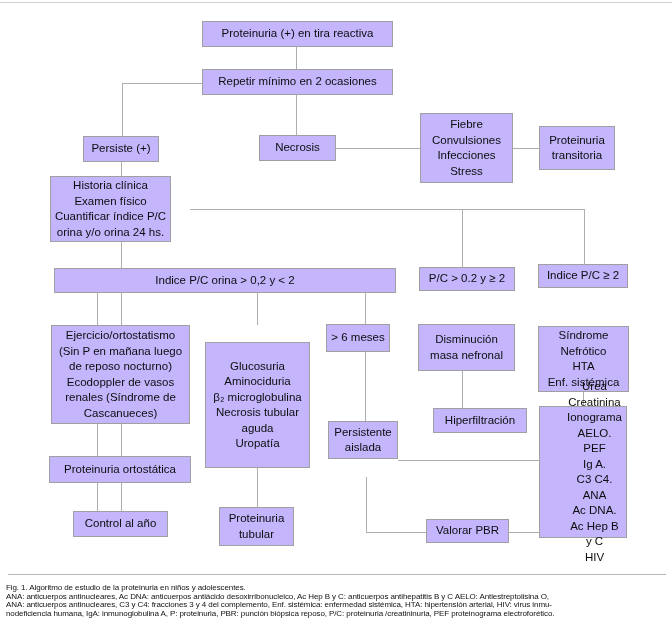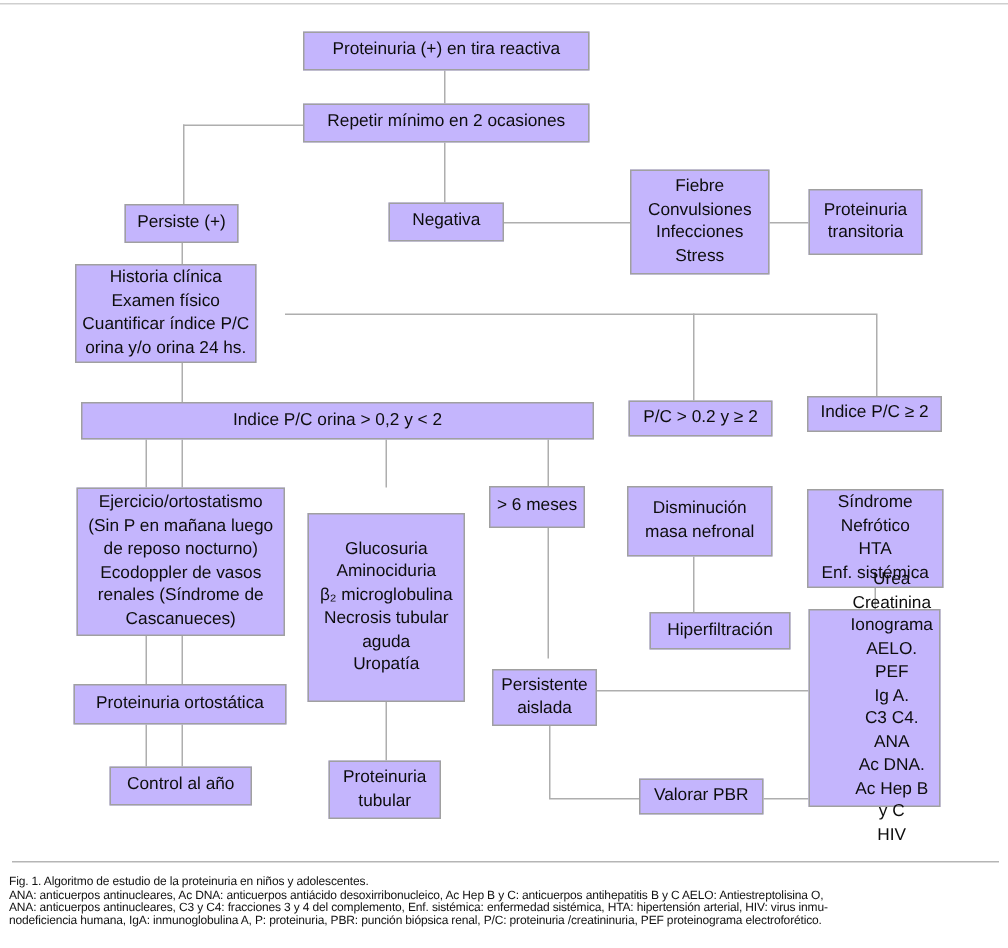--- a/index.html
+++ b/index.html
@@ -56,21 +56,21 @@
   <div class="line" style="left:462px;top:371px;width:1px;height:37px;"></div>
   <div class="line" style="left:583px;top:392px;width:1px;height:14px;"></div>
   <div class="line" style="left:398px;top:460px;width:141px;height:1px;"></div>
   <div class="line" style="left:366px;top:477px;width:1px;height:55px;"></div>
   <div class="line" style="left:366px;top:532px;width:60px;height:1px;"></div>
   <div class="line" style="left:509px;top:532px;width:30px;height:1px;"></div>
 
   <div class="node" style="left:202px;top:21px;width:191px;height:26px;">Proteinuria (+) en tira reactiva</div>
   <div class="node" style="left:202px;top:69px;width:191px;height:26px;">Repetir mínimo en 2 ocasiones</div>
   <div class="node" style="left:83px;top:136px;width:76px;height:26px;">Persiste (+)</div>
-  <div class="node" style="left:259px;top:135px;width:77px;height:26px;">Negativa</div>
+  <div class="node" style="left:259px;top:135px;width:77px;height:26px;">Necrosis</div>
   <div class="node" style="left:420px;top:113px;width:93px;height:70px;">Fiebre
 Convulsiones
 Infecciones
 Stress</div>
   <div class="node" style="left:539px;top:126px;width:76px;height:44px;">Proteinuria
 transitoria</div>
   <div class="node" style="left:50px;top:176px;width:121px;height:66px;">Historia clínica
 Examen físico
 Cuantificar índice P/C
 orina y/o orina 24 hs.</div>
@@ -100,28 +100,28 @@
   <div class="node" style="left:539px;top:406px;width:88px;height:132px;padding-left:26px;">Urea
 Creatinina
 Ionograma
 AELO. PEF
 Ig A.
 C3 C4.
 ANA
 Ac DNA.
 Ac Hep B y C
 HIV</div>
-  <div class="node" style="left:328px;top:446px;width:70px;height:38px;">Persistente
+  <div class="node" style="left:328px;top:421px;width:70px;height:38px;">Persistente
 aislada</div>
   <div class="node" style="left:49px;top:456px;width:142px;height:27px;">Proteinuria ortostática</div>
   <div class="node" style="left:73px;top:511px;width:95px;height:26px;">Control al año</div>
   <div class="node" style="left:219px;top:507px;width:75px;height:39px;">Proteinuria
 tubular</div>
   <div class="node" style="left:426px;top:519px;width:83px;height:24px;">Valorar PBR</div>
 
   <div class="caption">
     <div>Fig. 1. Algoritmo de estudio de la proteinuria en niños y adolescentes.</div>
     <div>ANA: anticuerpos antinucleares, Ac DNA: anticuerpos antiácido desoxirribonucleico, Ac Hep B y C: anticuerpos antihepatitis B y C AELO: Antiestreptolisina O,</div>
     <div>ANA: anticuerpos antinucleares, C3 y C4: fracciones 3 y 4 del complemento, Enf. sistémica: enfermedad sistémica, HTA: hipertensión arterial, HIV: virus inmu-</div>
-    <div>nodeficiencia humana, IgA: inmunoglobulina A, P: proteinuria, PBR: punción biópsica renal, P/C: proteinuria /creatininuria, PEF proteinograma electroforético.</div>
+    <div>nodeficiencia humana, IgA: inmunoglobulina A, P: proteinuria, PBR: punción biópsica reposo, P/C: proteinuria /creatininuria, PEF proteinograma electroforético.</div>
   </div>
 
 </div>
 
 </body></html>

